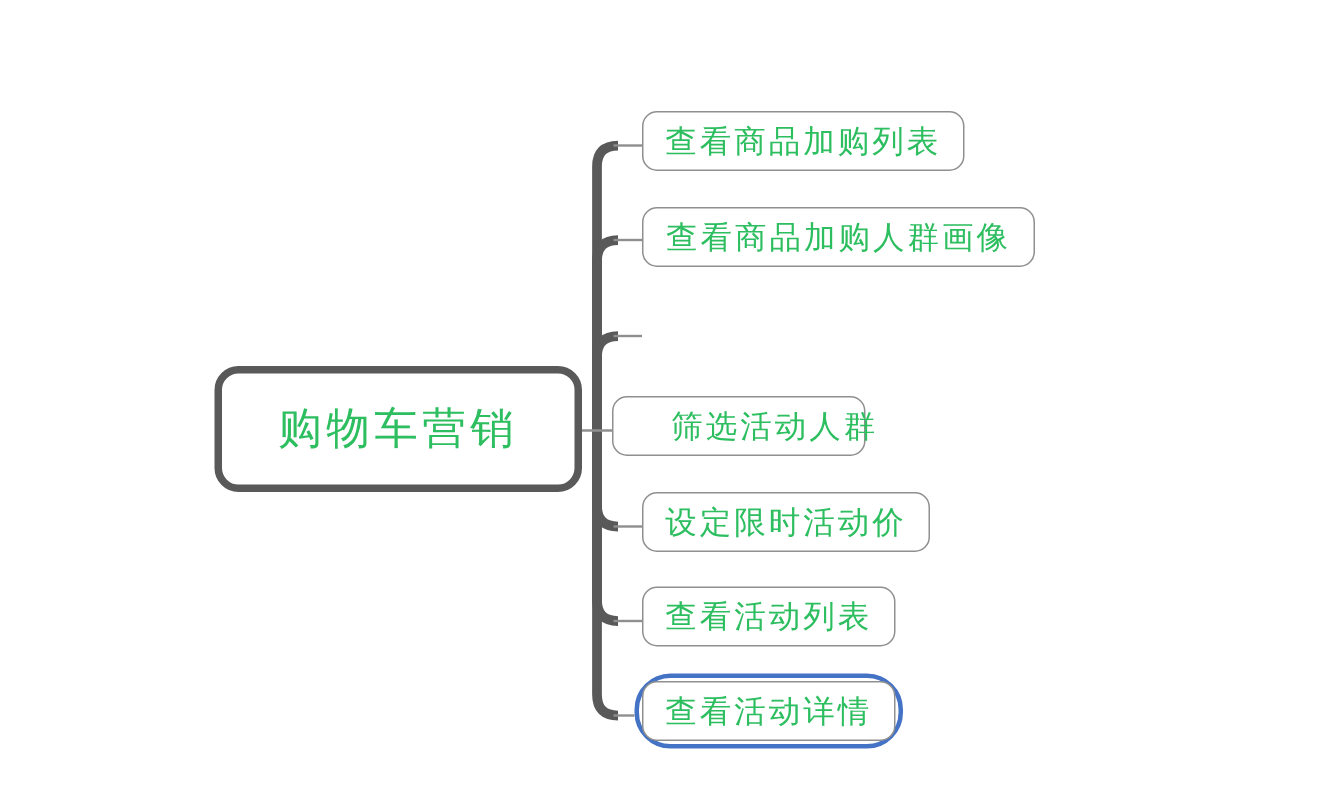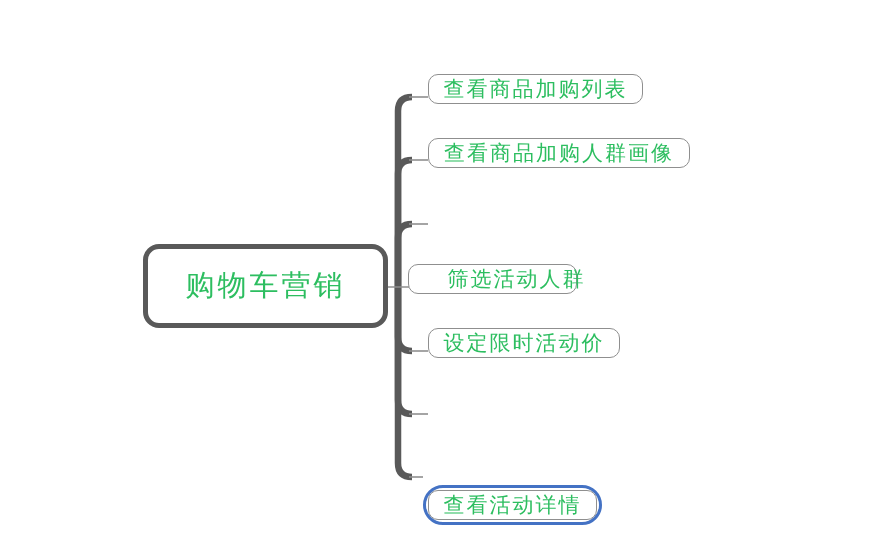--- a/index.html
+++ b/index.html
@@ -37,37 +37,36 @@
     border-radius: 16px;
     font-size: 29px;
     font-weight: normal;
     letter-spacing: 3px;
   }
   .child-node {
     border: 1.5px solid #8f8f8f;
     border-radius: 10px;
     font-size: 21px;
     letter-spacing: 2px;
-    height: 30px;
+    height: 40px;
   }
   .n1 { left: 428px; top: 74px;  width: 215px; }
   .n2 { left: 428px; top: 138px; width: 262px; }
   .n3 { left: 428px; top: 201px; width: 235px; }
   .n4 { left: 408px; top: 264px; width: 169px; padding-left: 48px; }
   .n5 { left: 428px; top: 328px; width: 192px; }
   .n6 { left: 428px; top: 391px; width: 169px; }
   .selection-outline {
     position: absolute;
     left: 423px; top: 449px;
     box-sizing: border-box;
     border: 3px solid #4472c4;
     border-radius: 24px;
     padding: 2px;
     background: #ffffff;
-    margin-top: 36px;
   }
   .selection-outline .child-node {
     position: relative;
     left: 0; top: 0;
     width: 169px;
   }
   .trunk-path {
     stroke: #595959;
     stroke-width: 6.5;
     fill: none;
@@ -115,20 +114,23 @@
 
 
   <div class="node child-node n4">
     <span>筛选活动人群</span>
   </div>
 
   <div class="node child-node n5">
     <span>设定限时活动价</span>
   </div>
 
+  <div class="node child-node n6">
+    <span>查看活动列表</span>
+  </div>
 
   <div class="selection-outline">
     <div class="node child-node">
       <span>查看活动详情</span>
     </div>
   </div>
 
 </div>
 
 </body></html>

